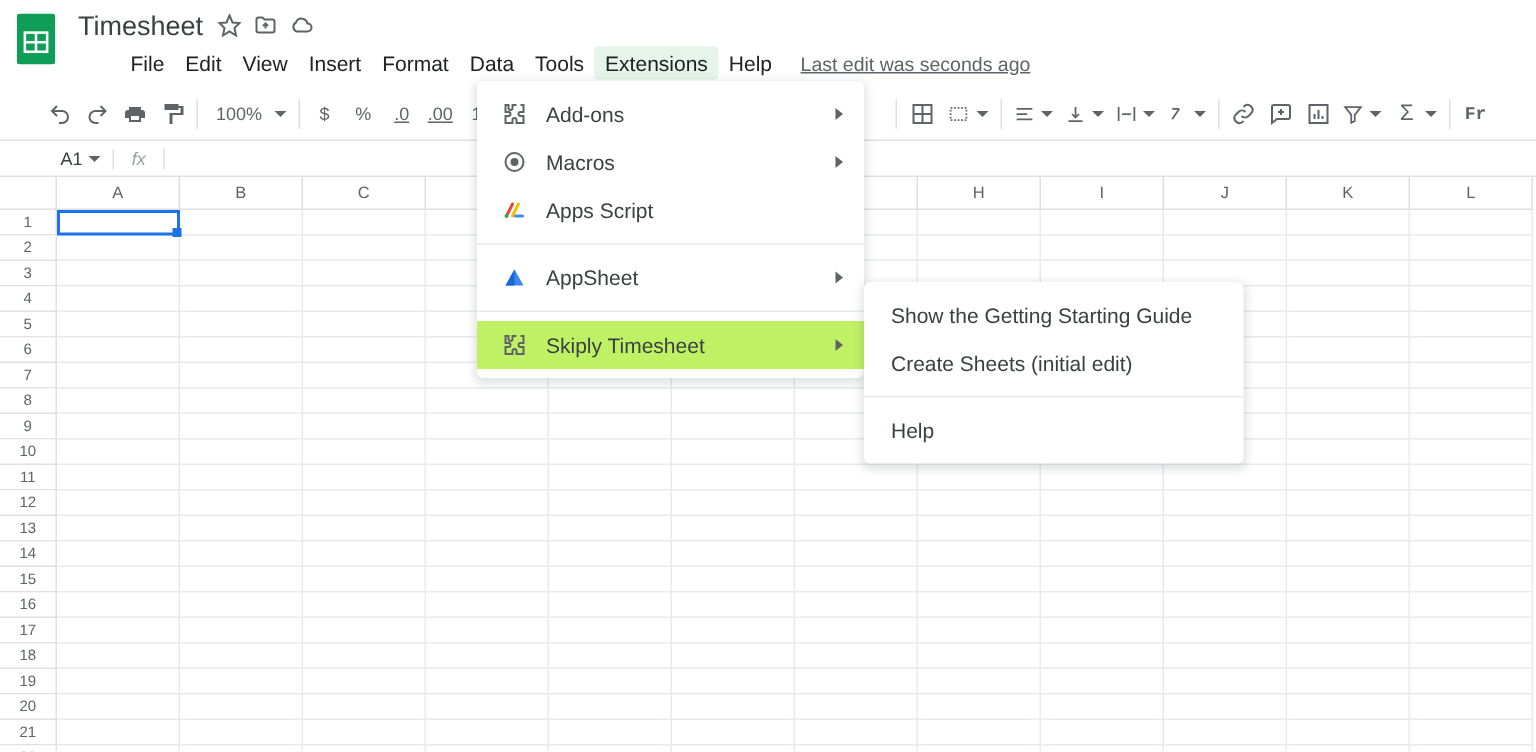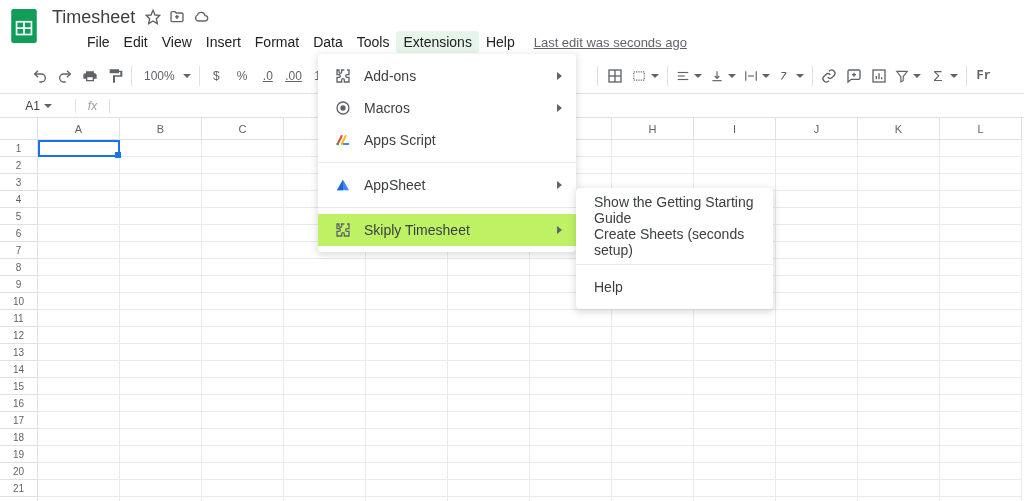--- a/index.html
+++ b/index.html
@@ -18,42 +18,42 @@
   .toolbar { display: flex; align-items: center; height: 36px; padding: 0 28px; border-bottom: 1px solid #e0e0e0; margin-top: 4px; justify-content: center; }
   .tb-btn { width: 28px; height: 26px; display: flex; align-items: center; justify-content: center; color: #5f6368; border-radius: 3px; cursor: pointer; }
   .tb-sep { width: 1px; height: 20px; background: #e0e0e0; margin: 0 4px; }
   .tb-text { font-size: 12px; color: #5f6368; padding: 0 4px; }
   .zoom { display: flex; align-items: center; padding: 0 4px; cursor: pointer; }
   .tri-down { width: 0; height: 0; border-left: 4px solid transparent; border-right: 4px solid transparent; border-top: 4px solid #5f6368; margin-left: 4px; }
   .toolbar-gap { width: 260px; }
   .bold { font-weight: 700; font-size: 12px; font-family: Liberation Mono, monospace; }
   
   .formula-bar { display: flex; align-items: center; height: 24px; border-bottom: 1px solid #e0e0e0; font-size: 12px; }
-  .name-box { width: 76px; border-right: 1px solid #e0e0e0; display: flex; align-items: center; justify-content: center; padding: 0 8px 0 10px; color: #3c4043; }
+  .name-box { width: 76px; border-right: 1px solid #e0e0e0; display: flex; align-items: center; justify-content: flex-end; padding: 0 8px 0 10px; color: #3c4043; }
   .fx { width: 34px; display: flex; align-items: center; justify-content: center; color: #9aa0a6; font-style: italic; border-right: 1px solid #e0e0e0; }
   
   .grid { position: relative; }
   .col-headers { display: flex; height: 22px; background: #fff; }
   .corner { width: 38px; border-right: 1px solid #e0e0e0; border-bottom: 1px solid #e0e0e0; }
   .col-h { width: 82px; border-right: 1px solid #e0e0e0; border-bottom: 1px solid #e0e0e0; display: flex; align-items: center; justify-content: center; font-size: 11px; color: #5f6368; }
   .rows { }
   .row { display: flex; height: 17px; }
   .row-h { width: 38px; border-right: 1px solid #e0e0e0; border-bottom: 1px solid #e0e0e0; display: flex; align-items: center; justify-content: center; font-size: 10px; color: #5f6368; background: #fff; }
   .cell { width: 82px; border-right: 1px solid #e8eaed; border-bottom: 1px solid #e8eaed; }
   .active-cell { position: absolute; left: 38px; top: 22px; width: 82px; height: 17px; border: 2px solid #1a73e8; pointer-events: none; }
   .active-handle { position: absolute; right: -3px; bottom: -3px; width: 6px; height: 6px; background: #1a73e8; }
   
   .dropdown { position: absolute; background: #fff; border-radius: 4px; box-shadow: 0 2px 6px 2px rgba(60,64,67,.15); padding: 6px 0; z-index: 100; }
   .dd-main { left: 318px; top: 54px; width: 258px; }
   .dd-item { display: flex; align-items: center; height: 32px; padding: 0 14px; cursor: pointer; font-size: 14px; color: #3c4043; position: relative; }
   .dd-item.highlight { background: #bef264; }
   .dd-icon { width: 22px; height: 20px; display: flex; align-items: center; justify-content: center; margin-right: 10px; color: #5f6368; }
   .dd-arrow { position: absolute; right: 14px; width: 0; height: 0; border-top: 4px solid transparent; border-bottom: 4px solid transparent; border-left: 5px solid #5f6368; }
   .dd-sep { height: 1px; background: #e8eaed; margin: 6px 0; }
-  .dd-sub { left: 576px; top: 188px; width: 197px; }
+  .dd-sub { left: 576px; top: 188px; width: 253px; }
   .dd-sub .dd-item { padding: 0 18px; }
   svg { display: block; }
 </style>
 </head>
 <body>
 
 <div class="header">
   <div class="logo-box">
     <svg class="logo-svg" viewBox="0 0 24 32">
       <rect x="0" y="0" width="24" height="32" rx="2" fill="#0f9d58"></rect>
@@ -632,19 +632,19 @@
     <span>Skiply Timesheet</span>
     <span class="dd-arrow"></span>
   </div>
 </div>
 
 <div class="dropdown dd-sub">
   <div class="dd-item">
     <span>Show the Getting Starting Guide</span>
   </div>
   <div class="dd-item">
-    <span>Create Sheets (seconds setup)</span>
+    <span>Create Sheets (initial edit)</span>
   </div>
   <div class="dd-sep"></div>
   <div class="dd-item">
     <span>Help</span>
   </div>
 </div>
 
 </body></html>

